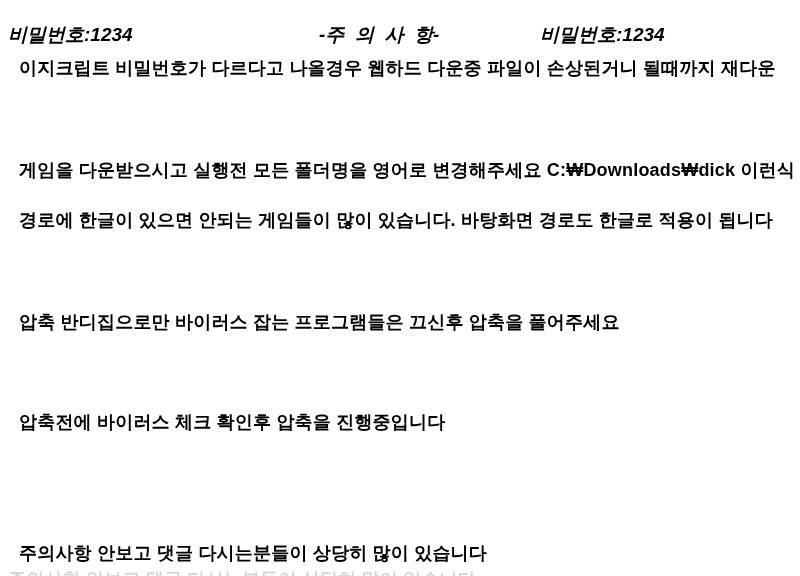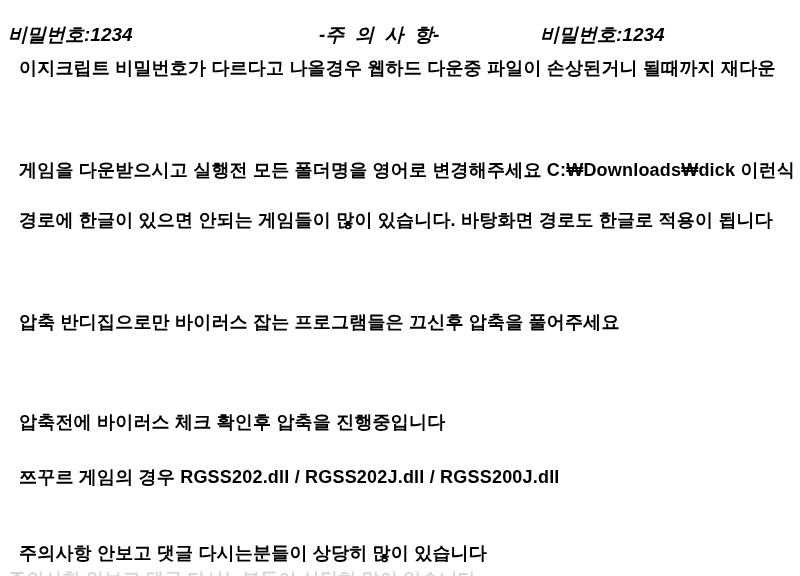--- a/index.html
+++ b/index.html
@@ -62,18 +62,17 @@
     <span class="hdr-item hdr-left">비밀번호:1234</span>
     <span class="hdr-item hdr-title">-주  의  사  항-</span>
     <span class="hdr-item hdr-right">비밀번호:1234</span>
   </div>
 
   <div class="line" style="top:57px">이지크립트 비밀번호가 다르다고 나올경우 웹하드 다운중 파일이 손상된거니 될때까지 재다운</div>
   <div class="line" style="top:209px">경로에 한글이 있으면 안되는 게임들이 많이 있습니다. 바탕화면 경로도 한글로 적용이 됩니다</div>
   <div class="line" style="top:159px">게임을 다운받으시고 실행전 모든 폴더명을 영어로 변경해주세요 C:₩Downloads₩dick 이런식</div>
   <div class="line" style="top:311px">압축 반디집으로만 바이러스 잡는 프로그램들은 끄신후 압축을 풀어주세요</div>
   <div class="line" style="top:411px">압축전에 바이러스 체크 확인후 압축을 진행중입니다</div>
-  <div class="line" style="top:466px">쯔꾸르 게임의 경우 RGSS202.dll / RGSS202J.dll / RGSS200J.dll</div>
   <div class="line" style="top:542px">주의사항 안보고 댓글 다시는분들이 상당히 많이 있습니다</div>
 
   <div class="ghost-line" aria-hidden="true">주의사항 안보고 댓글 다시는분들이 상당히 많이 있습니다</div>
 
 </div>
 
 </body></html>

